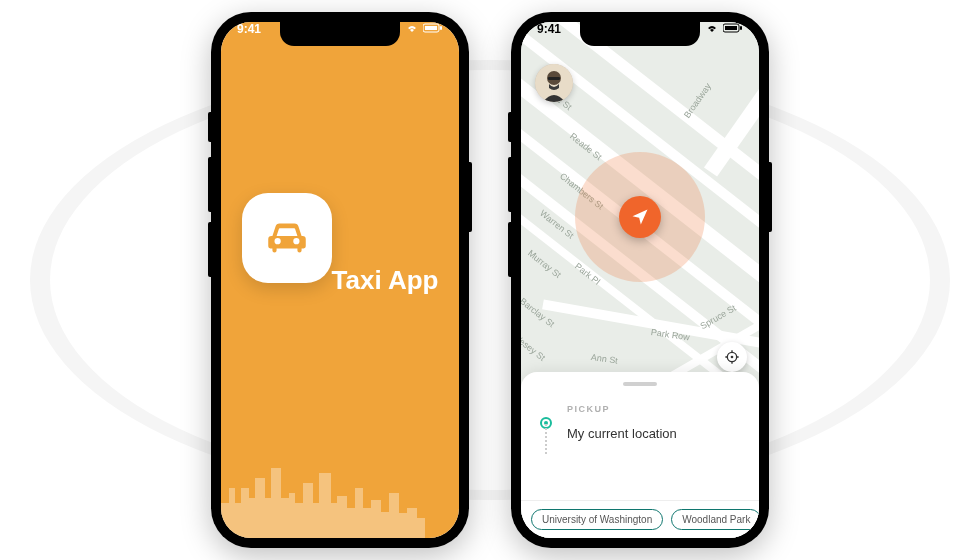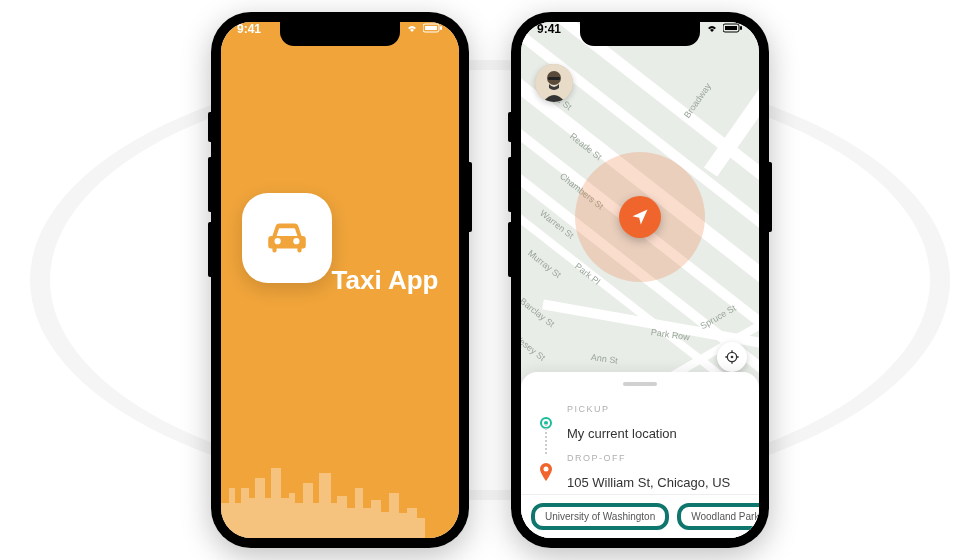--- a/index.html
+++ b/index.html
@@ -108,33 +108,33 @@
     box-shadow: 0 2px 6px rgba(0,0,0,.2);
   }
   .sheet {
     position: absolute; left: 0; right: 0; bottom: 0;
     background: #fff; border-radius: 16px 16px 0 0;
     padding: 10px 16px 0; height: 166px;
     box-shadow: 0 -2px 14px rgba(0,0,0,.08);
   }
   .grabber { width: 34px; height: 4px; background: #d0d0d0; border-radius: 2px; margin: 0 auto 12px; }
   .loc-row { display: flex; align-items: center; gap: 12px; padding: 6px 0; }
-  .loc-label { font-size: 9px; letter-spacing: 1.5px; color: #b0b0b0; font-weight: 400; }
+  .loc-label { font-size: 9px; letter-spacing: 1.5px; color: #b0b0b0; font-weight: 700; }
   .loc-value { font-size: 13px; color: #333; margin-top: 12px; }
   .loc-icon { width: 18px; display:flex; justify-content:center; }
   .dot-line { position:absolute; left: 24px; top: 52px; height: 30px; border-left: 2px dotted #ccc; }
   .chips {
     position:absolute; bottom: 8px; left:0; right:0;
     display:flex; gap:8px; padding: 0 10px;
     border-top: 1px solid #eee; padding-top: 8px;
     overflow: hidden;
   }
   .chip {
     font-size: 10px; color: #555; background: #fff;
-    border: 4px solid #0f766e; border-radius: 12px;
+    border: 1px solid #0f766e; border-radius: 12px;
     padding: 4px 10px; white-space: nowrap;
   }
 </style>
 </head>
 <body>
 
 <div class="bg-shadow"></div>
 <div class="bg-ellipse"></div>
 
 <div class="phones">
@@ -261,32 +261,20 @@
                 <circle cx="7" cy="7" r="5" fill="none" stroke="#1abc9c" stroke-width="2"></circle>
                 <circle cx="7" cy="7" r="2" fill="#1abc9c"></circle>
               </svg>
           </div>
           <div>
             <div class="loc-label">PICKUP</div>
             <div class="loc-value">My current location</div>
           </div>
         </div>
 
-        <div class="loc-row">
-          <div class="loc-icon">
-            <svg width="14" height="18" viewBox="0 0 14 18">
-                <path fill="#f0652b" d="M7 0a6 6 0 0 1 6 6c0 4-6 12-6 12S1 10 1 6a6 6 0 0 1 6-6z"></path>
-                <circle cx="7" cy="6" r="2.5" fill="#fff"></circle>
-              </svg>
-          </div>
-          <div>
-            <div class="loc-label">DROP-OFF</div>
-            <div class="loc-value">105 William St, Chicago, US</div>
-          </div>
-        </div>
 
         <div class="chips">
           <div class="chip">University of Washington</div>
           <div class="chip">Woodland Park</div>
 
         </div>
       </div>
 
     </div>
   </div>

